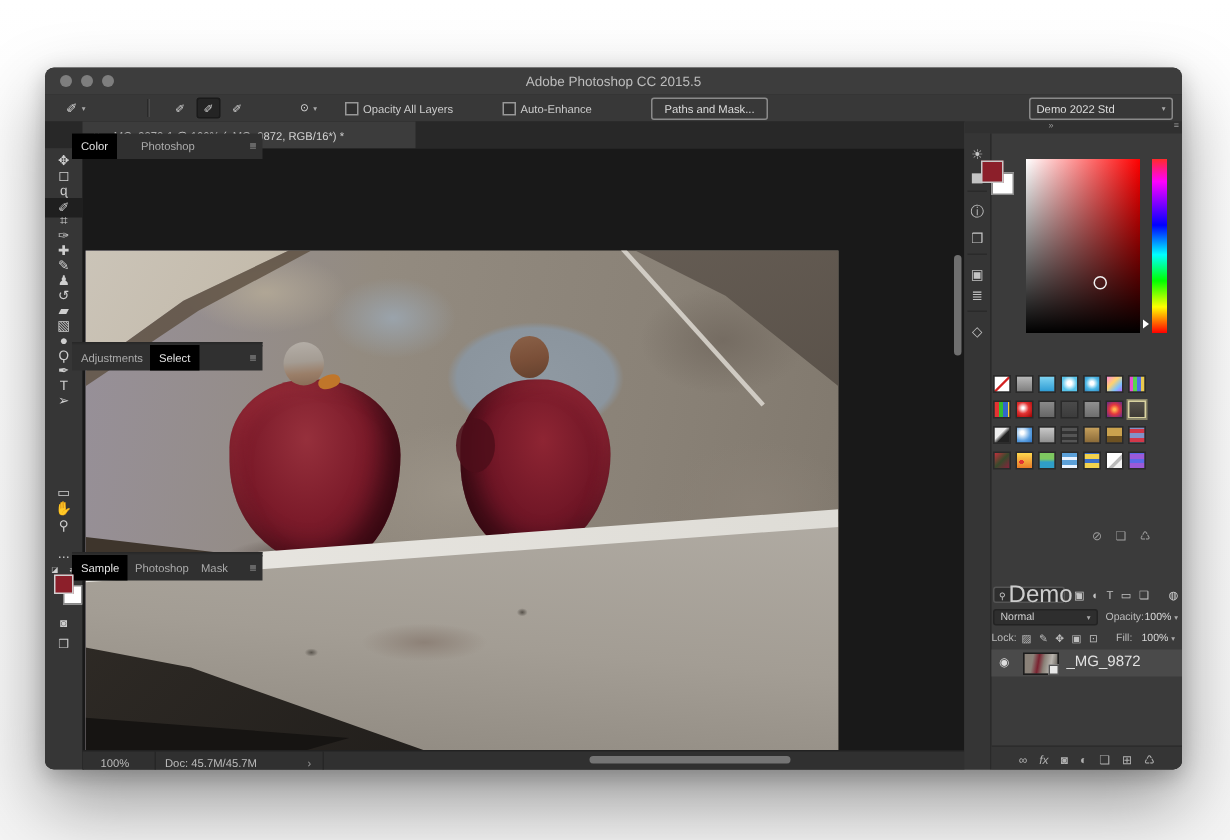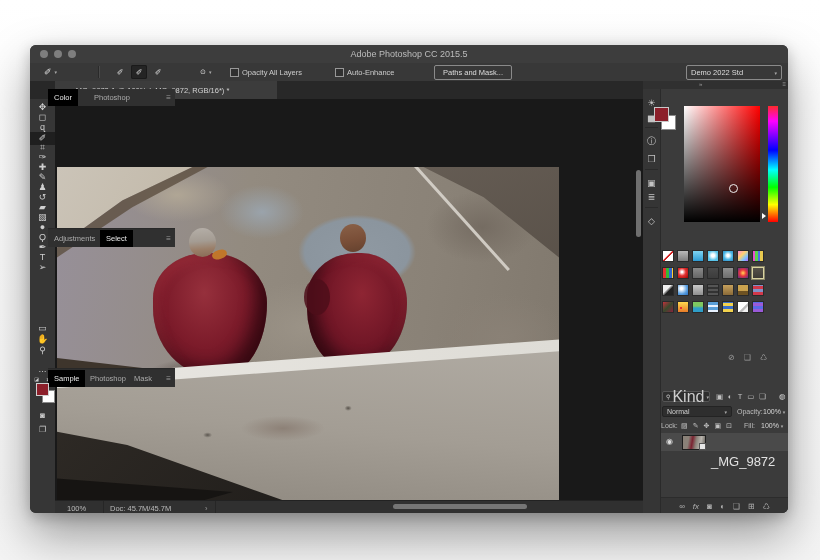--- a/index.html
+++ b/index.html
@@ -363,21 +363,21 @@
     <div class="ptab" style="left:36px">
       <span>Photoshop</span>
     </div>
     <div class="ptab" style="left:80px">
       <span>Mask</span>
     </div>
     <span class="pmenu">≡</span>
   </div>
   <div id="kindbox">
     <span style="font-size:6px">⚲</span>
-    <span>Kind</span>
+    <span>Demo</span>
     <span class="chv" style="margin-left:auto">▾</span>
   </div>
   <div id="filtericons">
       <span>▣</span>
       <span>◐</span>
       <span>T</span>
       <span>▭</span>
       <span>❏</span>
     </div>
   <span id="filterpin">◍</span>
@@ -395,21 +395,21 @@
       <span>▣</span>
       <span>⊡</span>
     </div>
   <span class="lrow" style="top:377px;left:714px">Fill:</span>
   <span class="lrow" style="top:377px;left:731px;color:#d8d8d8"><span>100%</span> <span class="chv">▾</span></span>
   <div id="layerrow">
     <span style="position:absolute;left:5px;top:4px;font-size:8px;color:#dddddd">◉</span>
     <span id="layerthumb">
         <span id="thumbbadge"></span>
       </span>
-    <span style="position:absolute;left:50px;top:21px;font-size:13px;color:#e2e2e2">_MG_9872</span>
+    <span style="position:absolute;left:50px;top:3px;font-size:10px;color:#e2e2e2">_MG_9872</span>
   </div>
   <div id="layersfoot">
       <span>∞</span>
       <span style="font-style: italic;">fx</span>
       <span>◙</span>
       <span>◐</span>
       <span>❏</span>
       <span>⊞</span>
       <span>♺</span>
     </div>

